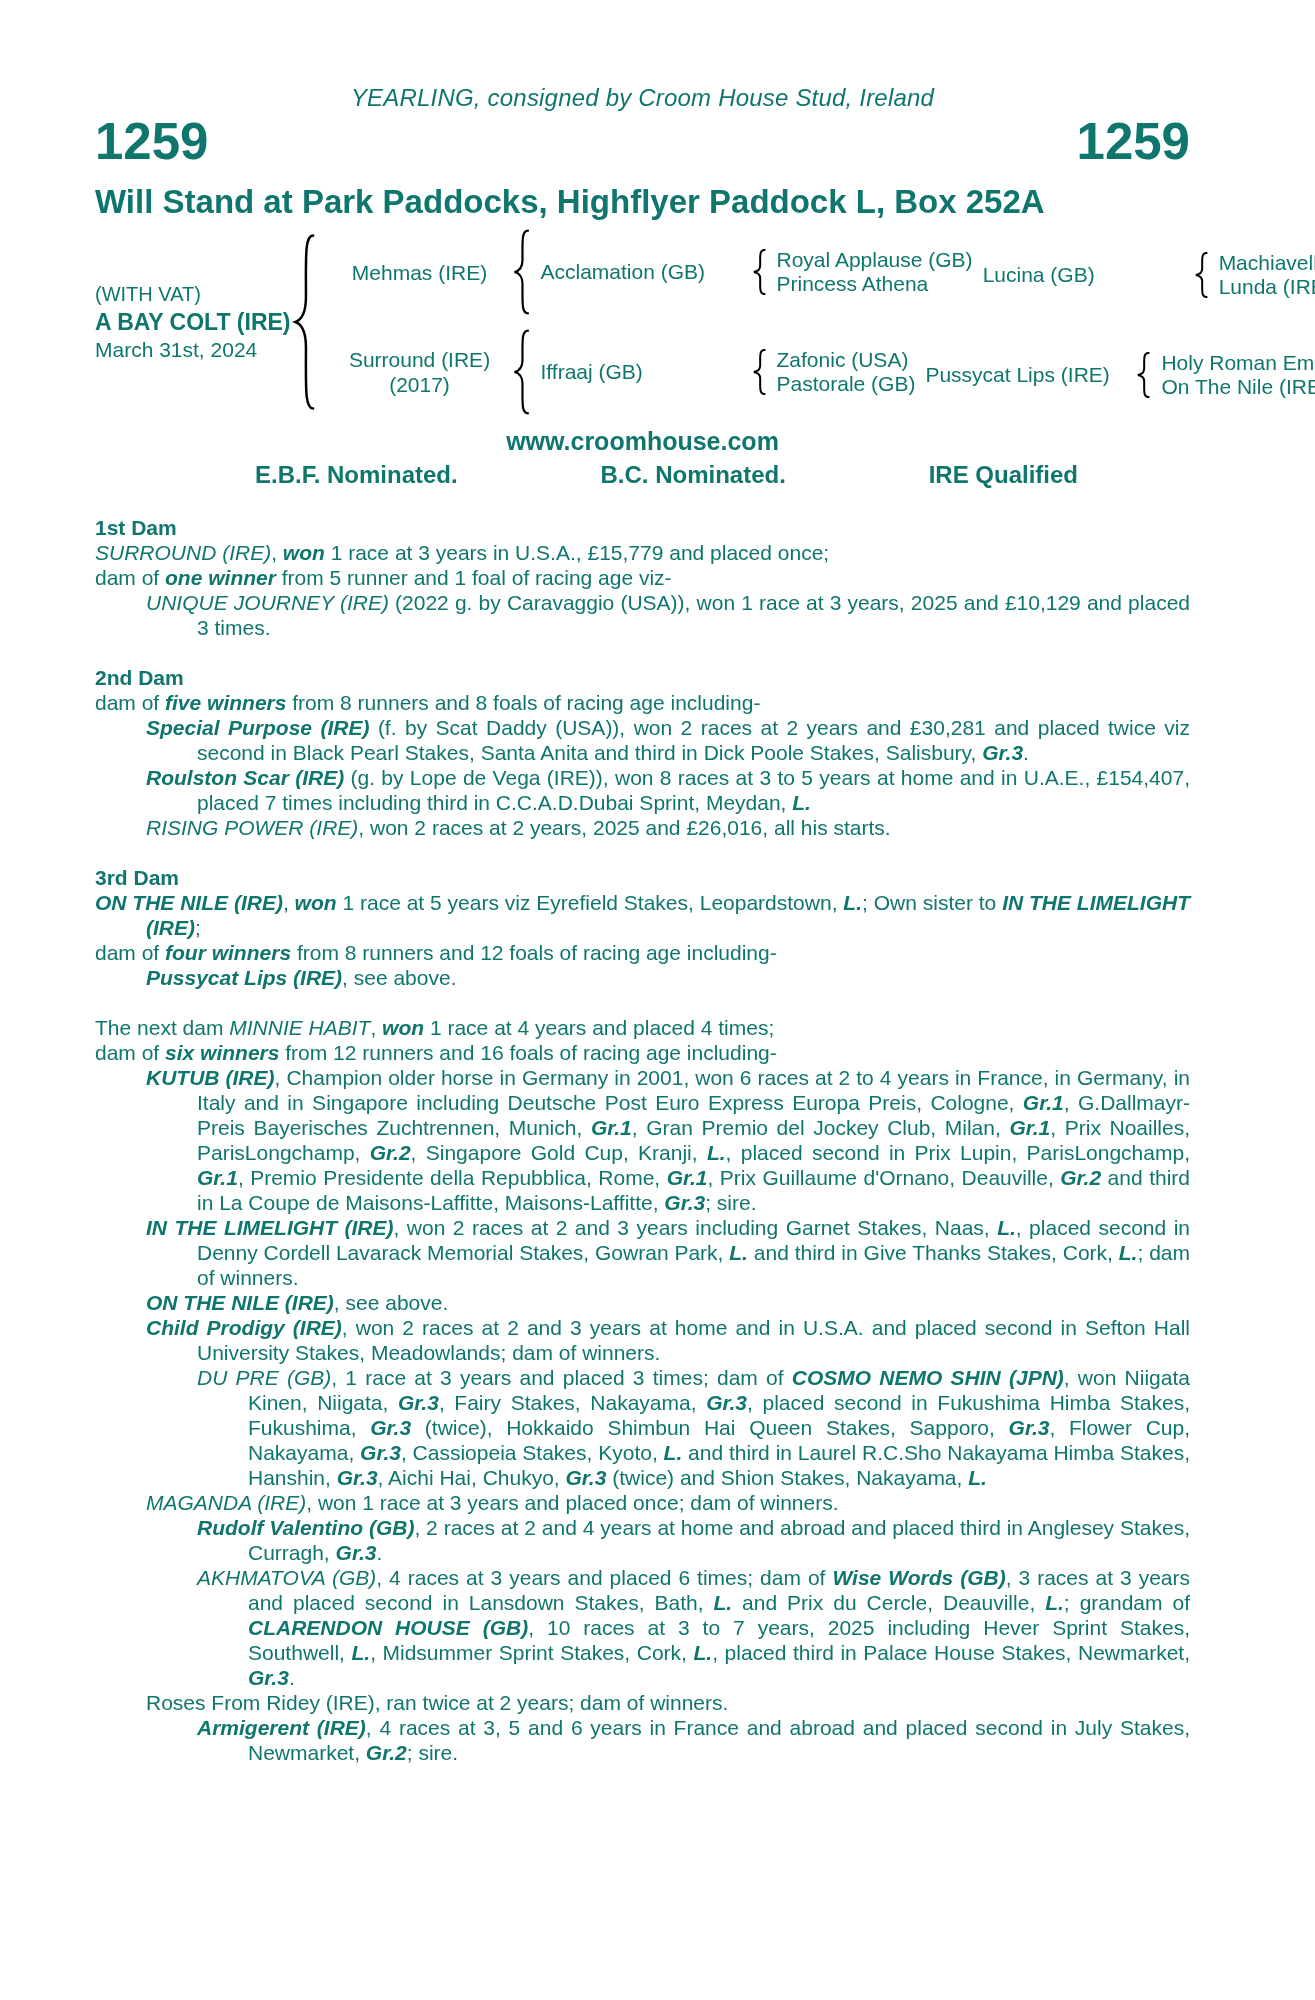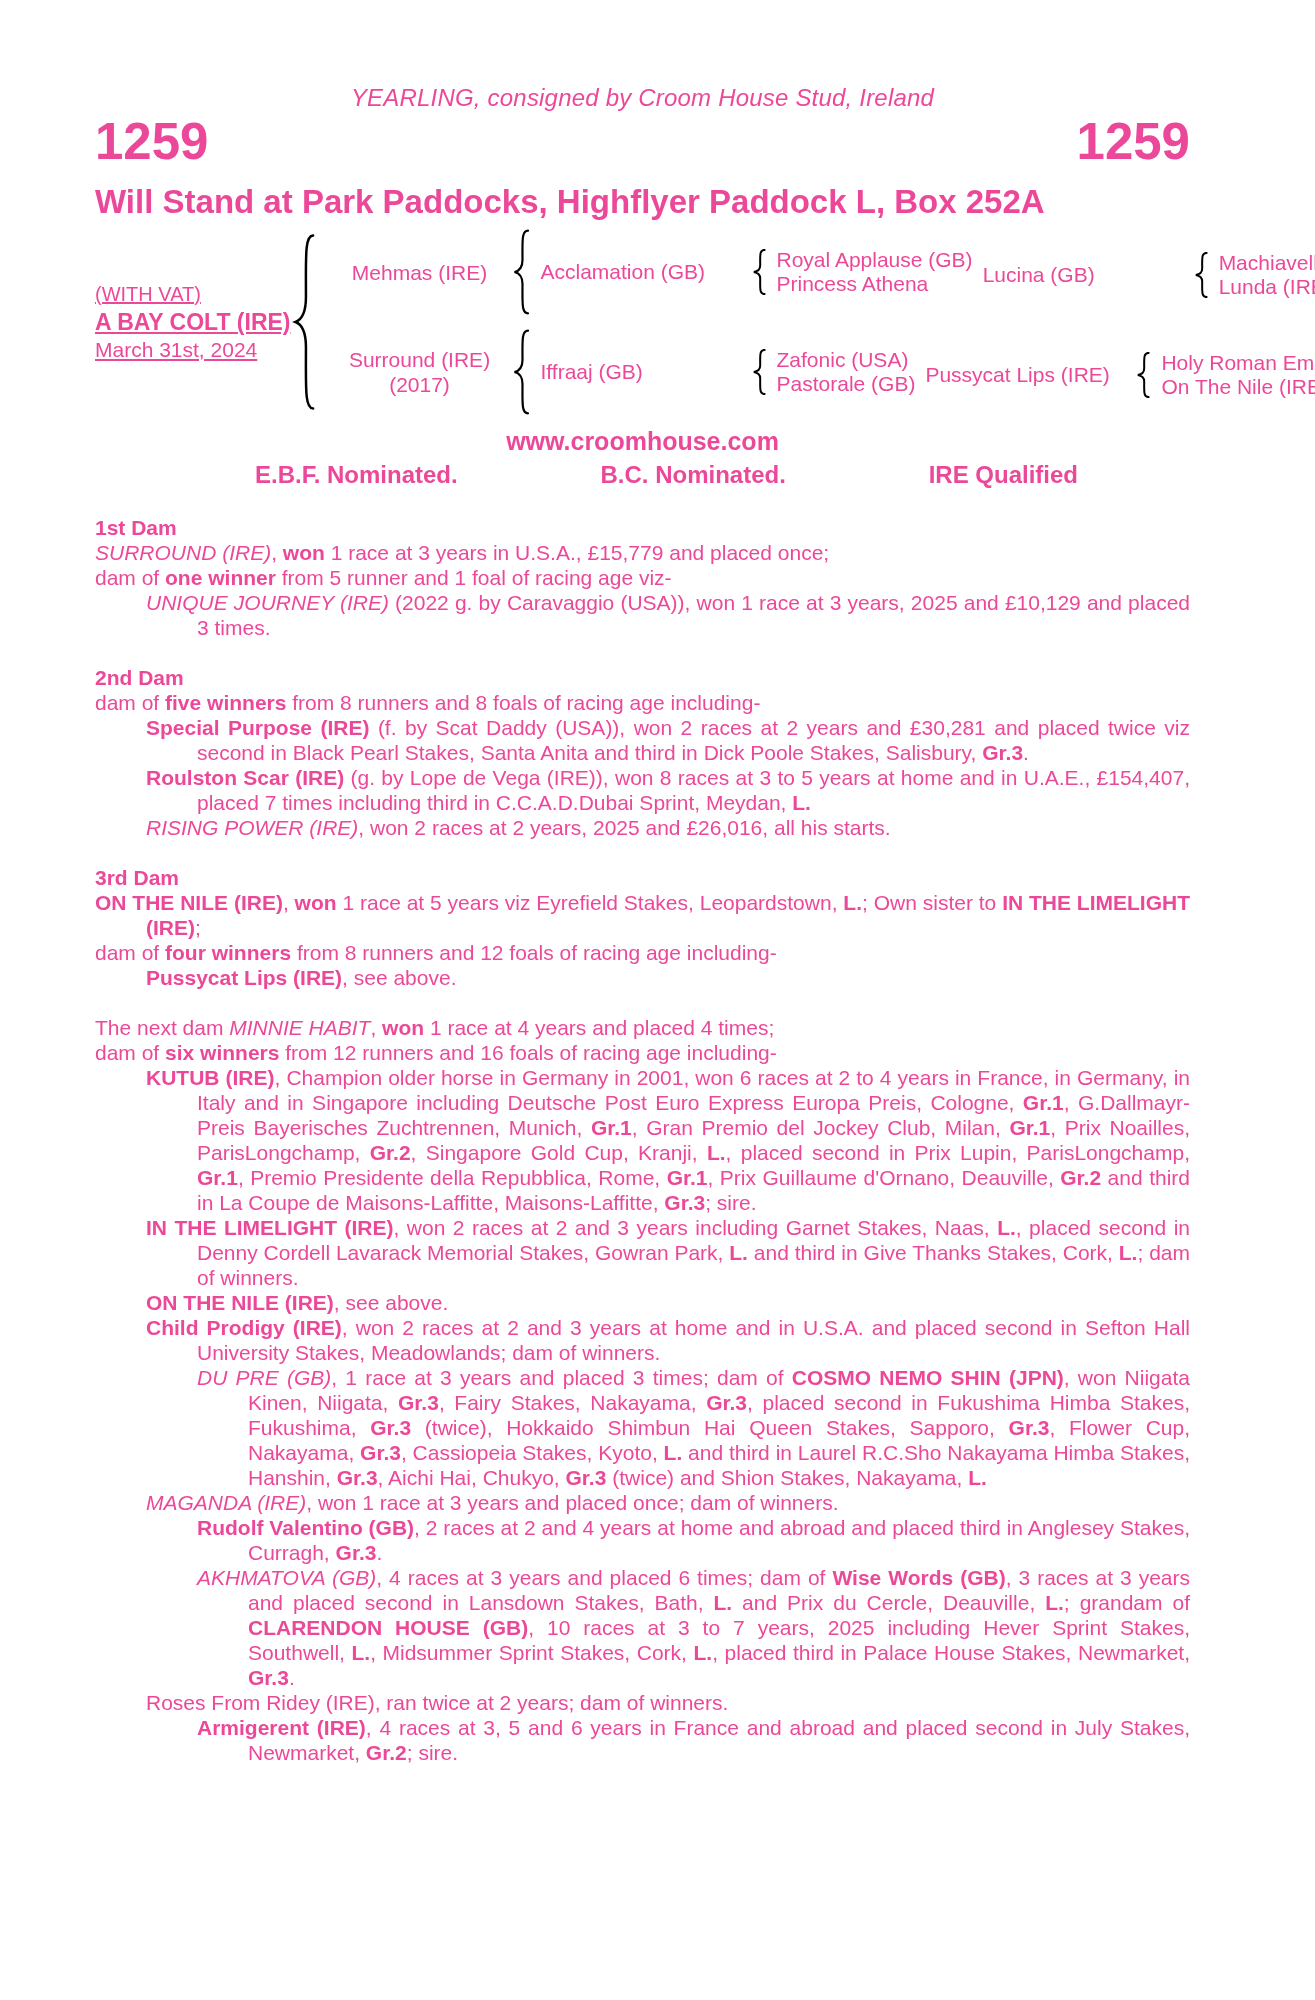--- a/index.html
+++ b/index.html
@@ -1,20 +1,20 @@
 <!DOCTYPE html>
 <html><head>
 <meta charset="utf-8">
 <style>
   html,body{margin:0;padding:0;background:#e8e8e8;}
   .page{
     position:relative;
     width:1315px;height:2000px;
     background:#ffffff;
-    color:#ec4899;
+    color:#0f766e;
     font-family:"Liberation Sans", sans-serif;
     overflow:hidden;
     margin:0 auto;
   }
   .content{margin-left:95px;width:1095px;}
   .consignor{
     padding-top:84px;
     text-align:center;
     font-style:italic;
     font-size:24px;
@@ -25,21 +25,21 @@
     margin-top:4px;
     font-weight:bold;font-size:51px;line-height:1.0;
   }
   .stand-line{
     margin-top:16px;
     font-weight:bold;font-size:33px;
   }
   
   .tree{display:flex;align-items:center;margin-top:8px;font-size:21px;}
   .tree .nm{white-space:nowrap;}
-  .subject{width:296px;line-height:28px;text-decoration:underline;}
+  .subject{width:296px;line-height:28px;}
   .subject .vat{font-size:20px;}
   .subject .sname{font-weight:bold;font-size:23px;}
   .brace{display:block;flex:0 0 auto;}
   .g2col{display:flex;flex-direction:column;}
   .g2group{display:flex;align-items:center;}
   .g2group + .g2group{margin-top:14px;}
   .g2name{width:182px;padding-left:12px;line-height:25px;text-align:center;}
   .g3col{display:flex;flex-direction:row;}
   .g3unit{display:flex;align-items:center;}
   .g3unit + .g3unit{margin-top:6px;}
@@ -51,21 +51,21 @@
     margin-top:5px;
     display:flex;justify-content:space-between;
     padding:0 112px 0 160px;
     font-weight:bold;font-size:24px;
   }
   
   .ped-text{margin-top:26px;font-size:21px;line-height:25px;}
   .section + .section{margin-top:25px;}
   .sec-heading{font-weight:bold;}
   .para{margin:0;text-align:justify;}
-  .b{font-weight:bold;}
+  .b{font-weight:bold;font-style:italic;}
   .i{font-style:italic;}
 </style>
 </head>
 <body>
 
 <div class="page">
   <div class="content">
 
     <div class="consignor">YEARLING, consigned by Croom House Stud, Ireland</div>
 

